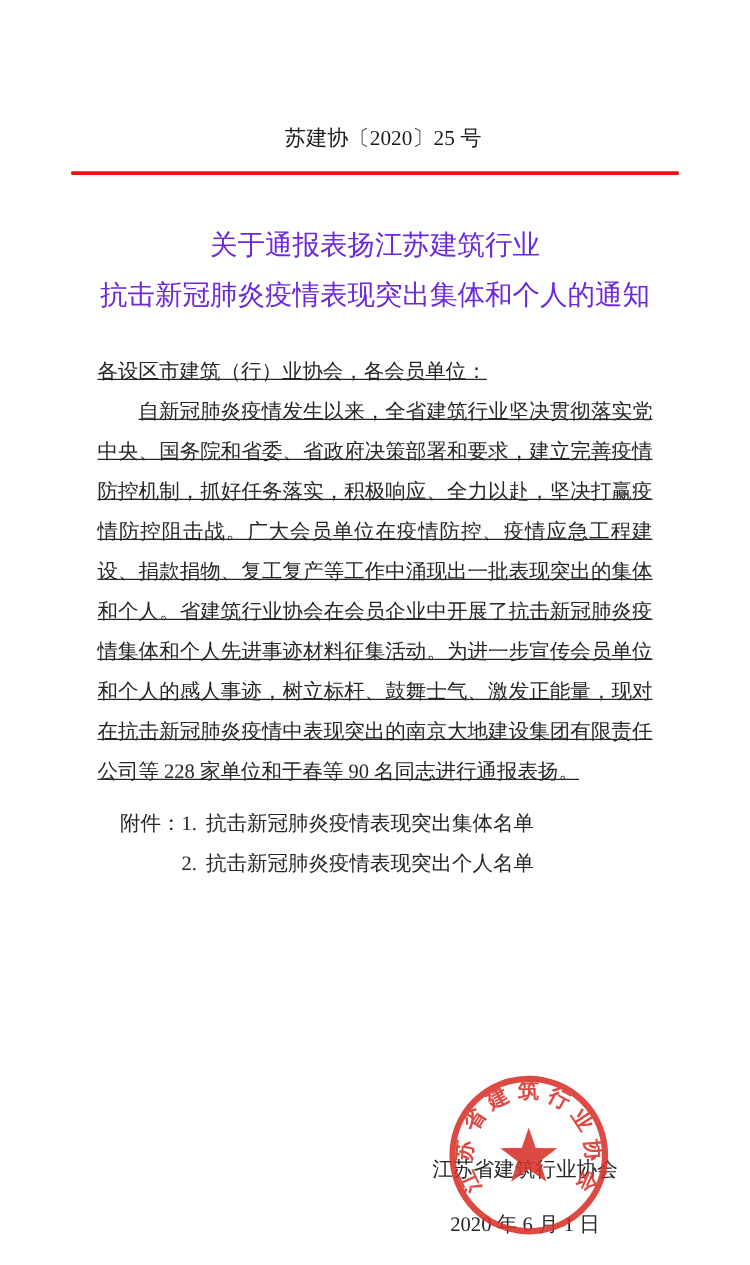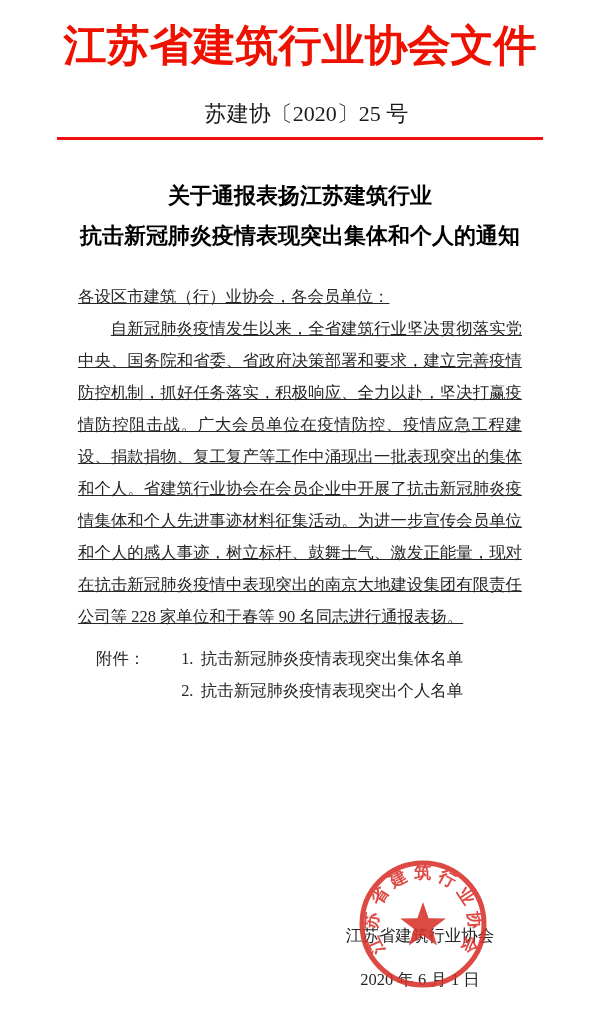--- a/index.html
+++ b/index.html
@@ -17,50 +17,50 @@
     position:absolute; top:17px; left:0; width:100%;
     text-align:center;
     font-size:43px; font-weight:bold;
     color:#ee1100;
     letter-spacing:0px;
     white-space:nowrap;
   }
   .doc-number {
     position:absolute; top:99px; left:0; width:100%;
     text-align:center;
-    font-size:22px; color:#1a1a1a;padding-left:13px;
+    font-size:17px; color:#1a1a1a;padding-left:13px;
   }
   .red-rule {
     position:absolute; top:137px; left:57px;
     width:486px; height:0;
     border-top:3px solid #f01010;
   }
   .doc-title {
     position:absolute; top:176px; left:0; width:100%;
     text-align:center;
-    font-size:22px; font-weight:bold; line-height:40px;
-    color:#000000;
+    font-size:22px; font-weight:normal; line-height:40px;
+    color:#6d28d9;
   }
   .body-block {
     position:absolute; top:281px; left:78px; width:444px;
     font-size:16.4px; line-height:32px;
     text-align:justify;
     color:#262626;
   }
   .body-block p { margin:0;text-decoration:underline; }
   .para { text-indent:2em; }
   .attachments {
     margin-top:10px;
     padding-left:18px;
     display:flex;
     align-items:flex-start;
     justify-content:center;
   }
   .att-label { flex:none; }
-  .att-list { flex:1;margin-left:36px; }
+  .att-list { flex:1; }
   .att-item { white-space:nowrap; }
   .att-num { margin-right:0.45em; }
   .signature {
     position:absolute; top:925px; left:345px; width:150px;
     text-align:center;
     font-size:16.5px; line-height:22px;
     color:#262626;
     white-space:nowrap;
   }
   .signature .sig-date { margin-top:22px; }
@@ -74,21 +74,20 @@
     font-weight:bold;
     fill:#d9312a;
     font-family:"Liberation Serif","DejaVu Serif",serif;
   }
 </style>
 </head>
 <body>
 
 <div class="page">
 
-  <div class="header-title">江苏省建筑行业协会文件</div>
 
   <div class="doc-number">苏建协〔2020〕25 号</div>
 
   <div class="red-rule"></div>
 
   <div class="doc-title">
     <div>关于通报表扬江苏建筑行业</div>
     <div>抗击新冠肺炎疫情表现突出集体和个人的通知</div>
   </div>
 

